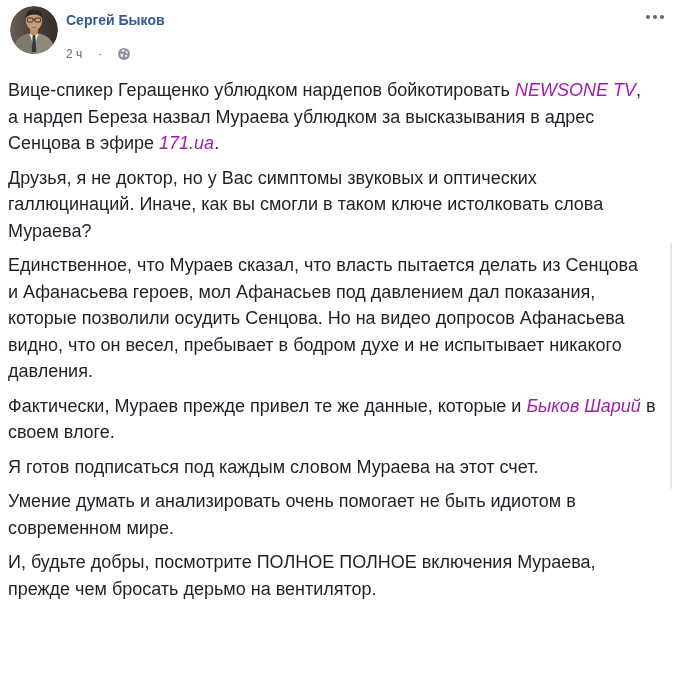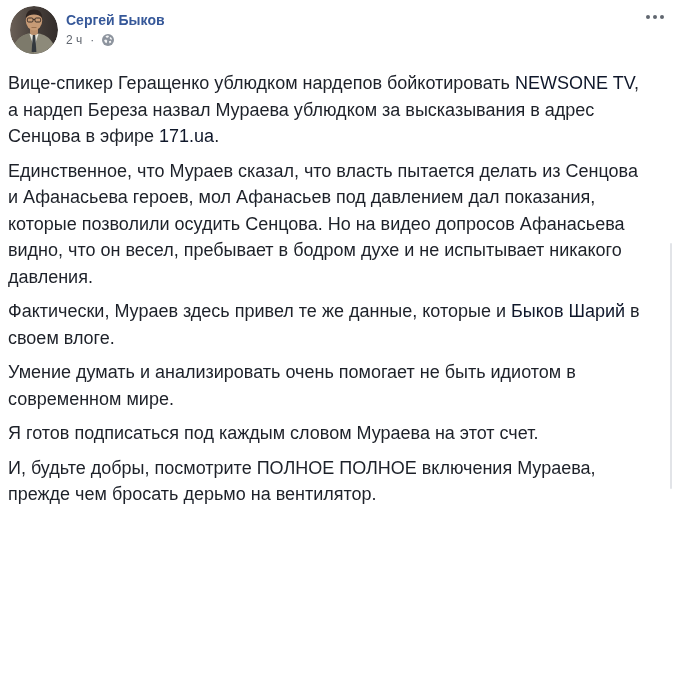--- a/index.html
+++ b/index.html
@@ -17,39 +17,39 @@
     border-radius:50%;overflow:hidden;cursor:pointer;
   }
   .avatar svg{display:block;width:48px;height:48px;}
   .header-info{margin-left:8px;padding-top:5px;flex:1;min-width:0;}
   .author{
     display:inline-block;
     font-size:14px;font-weight:bold;color:#365899;
     line-height:19px;text-decoration:none;cursor:pointer;text-align:right;
   }
   .meta{
-    display:flex;align-items:center;gap:8px;
-    font-size:12px;color:#616770;margin-top:3px;line-height:14px;
+    display:flex;align-items:center;gap:16px;
+    font-size:12px;color:#616770;margin-top:17px;line-height:14px;
   }
   .meta .timestamp{cursor:pointer;}
   .meta .sep{color:#616770;}
   .globe svg{display:block;width:12px;height:12px;}
   .menu-btn{
     padding:9px 4px;cursor:pointer;border-radius:3px;
     align-self:flex-start;
   }
   .dots{display:flex;gap:3px;}
   .dots i{display:block;width:4px;height:4px;border-radius:50%;background:#616770;}
   
   .post-content{
     padding:16px 2px 0 8px;
     font-size:18px;line-height:26.5px;color:#1d2129;
   }
   .paragraph{white-space:pre-line;margin:0 0 8px 0;}
-  .inline-link{color:#0f172a;text-decoration:none;cursor:pointer;}
+  .inline-link{color:#a21caf;text-decoration:none;cursor:pointer;font-style:italic;}
   
   .scrollbar-thumb{
     position:absolute;right:4px;top:243px;
     width:2px;height:246px;background:#e2e4e8;border-radius:1px;
   }
 </style>
 </head>
 <body>
 
 <div class="post-card">
@@ -117,29 +117,32 @@
           <i></i>
       </span>
     </div>
 
   </div>
 
   <div class="post-content">
       <div class="paragraph"><span>Вице-спикер Геращенко ублюдком нардепов бойкотировать </span><a href="#" class="inline-link">NEWSONE TV</a><span>,
 а нардеп Береза назвал Мураева ублюдком за высказывания в адрес
 Сенцова в эфире </span><a href="#" class="inline-link">171.ua</a><span>.</span></div>
+      <div class="paragraph"><span>Друзья, я не доктор, но у Вас симптомы звуковых и оптических
+галлюцинаций. Иначе, как вы смогли в таком ключе истолковать слова
+Мураева?</span></div>
       <div class="paragraph"><span>Единственное, что Мураев сказал, что власть пытается делать из Сенцова
 и Афанасьева героев, мол Афанасьев под давлением дал показания,
 которые позволили осудить Сенцова. Но на видео допросов Афанасьева
 видно, что он весел, пребывает в бодром духе и не испытывает никакого
 давления.</span></div>
-      <div class="paragraph"><span>Фактически, Мураев здесь привел те же данные, которые и </span><a href="#" class="inline-link">Быков Шарий</a><span> в
+      <div class="paragraph"><span>Фактически, Мураев прежде привел те же данные, которые и </span><a href="#" class="inline-link">Быков Шарий</a><span> в
 своем влоге.</span></div>
+      <div class="paragraph"><span>Я готов подписаться под каждым словом Мураева на этот счет.</span></div>
       <div class="paragraph"><span>Умение думать и анализировать очень помогает не быть идиотом в
 современном мире.</span></div>
-      <div class="paragraph"><span>Я готов подписаться под каждым словом Мураева на этот счет.</span></div>
       <div class="paragraph"><span>И, будьте добры, посмотрите ПОЛНОЕ ПОЛНОЕ включения Мураева,
 прежде чем бросать дерьмо на вентилятор.</span></div>
     </div>
 
   <div class="scrollbar-thumb"></div>
 
 </div>
 
 </body></html>

